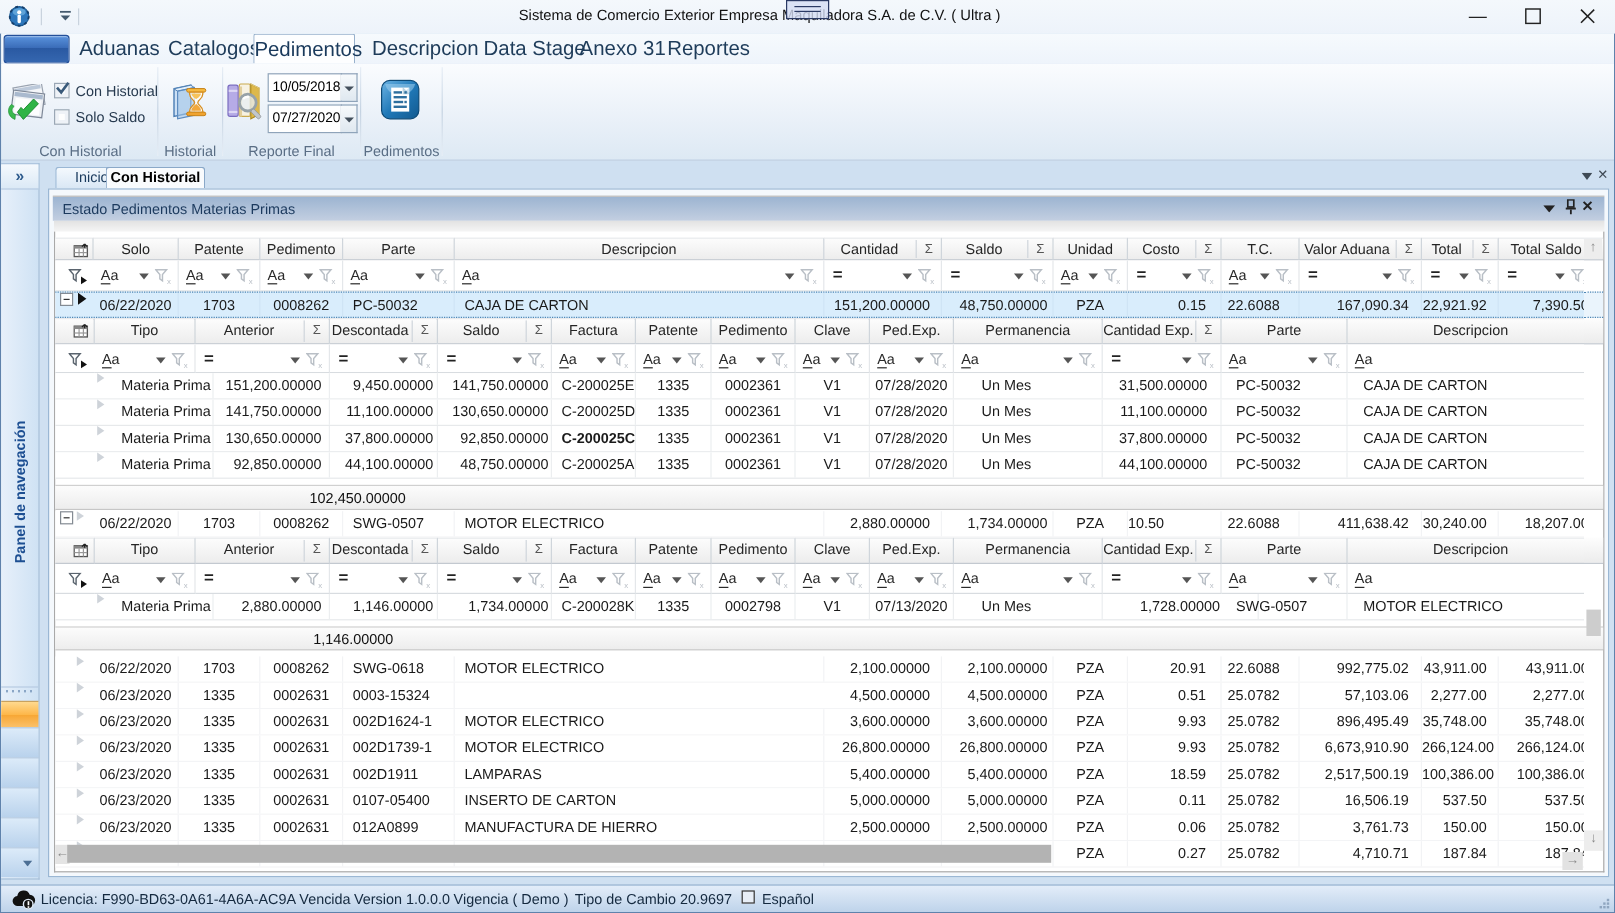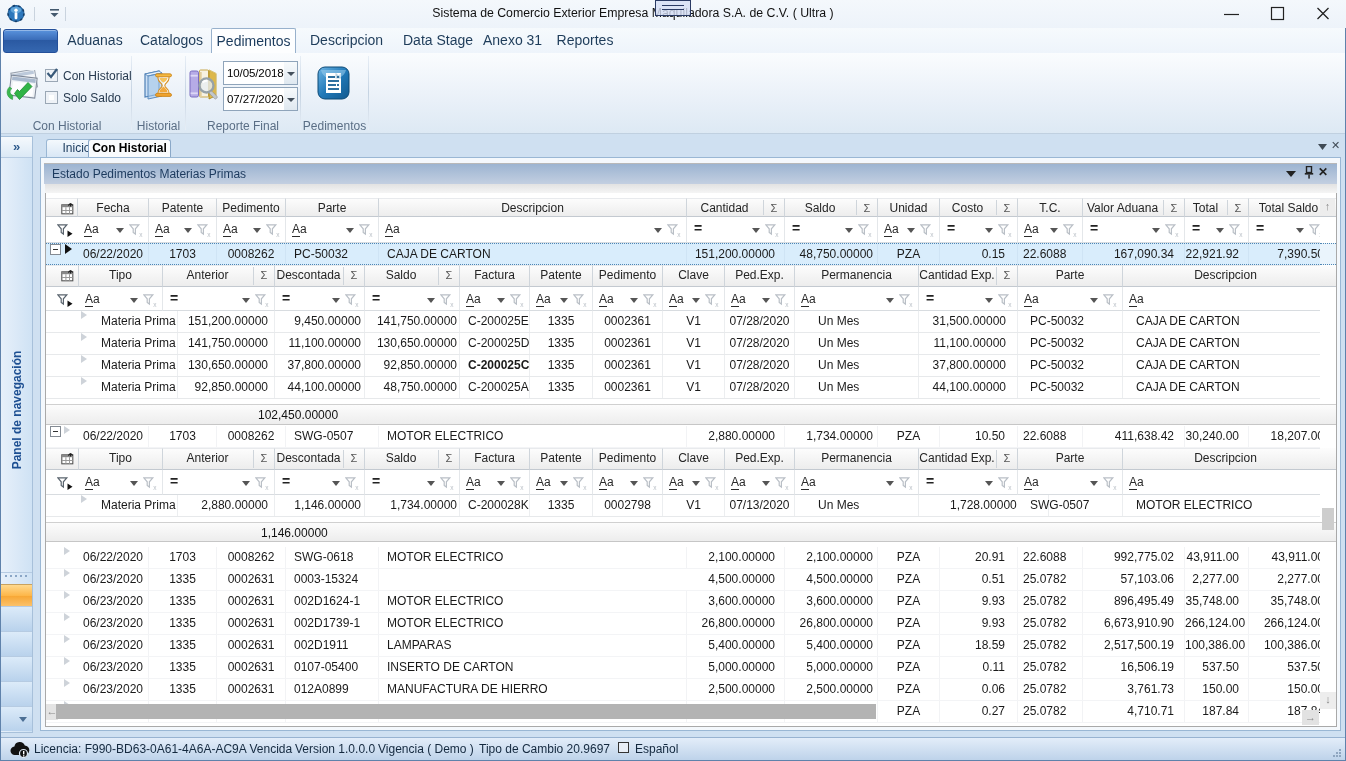--- a/index.html
+++ b/index.html
@@ -7,21 +7,21 @@
 
 #title{left:0;top:0;width:100%;height:28px;background:linear-gradient(#f4f8fc,#edf3fa)}
 #ttext{left:0;top:6px;width:1266px;text-align:center;font-size:12.3px;color:#111}
 #minibox{left:655px;top:0;width:36px;height:16px;background:rgba(212,221,244,.8);border:1.5px solid #2a3a64}
 #minibox:before{content:"";position:absolute;left:6px;right:6px;top:3.5px;height:1.5px;background:#2a3a64}
 #minibox:after{content:"";position:absolute;left:6px;right:6px;top:7.5px;height:1.5px;background:#2a3a64}
 .qsep{top:7px;width:1px;height:14px;background:#c9d3de}
 
 #tabrow{left:1px;top:28px;width:1344px;height:25px;background:linear-gradient(#f6fafd,#eef4fb)}
 #appbtn{left:2px;top:1px;width:55px;height:24px;background:linear-gradient(#5a93dd,#3a6cb8 45%,#2a59a2 46%,#3567b0);border:1px solid #24509a;border-radius:3px;box-shadow:inset 0 1px 0 rgba(255,255,255,.35)}
-.rtab{top:0;height:25px;line-height:25px;font-size:14px;color:#1e3c5a;text-align:center;white-space:nowrap}
+.rtab{top:0;height:25px;line-height:25px;font-size:17px;color:#1e3c5a;white-space:nowrap}
 #acttab{background:#fdfeff;border:1px solid #98b1cc;border-bottom:none;border-radius:2px 2px 0 0;color:#1a3a5c}
 
 #ribbon{left:1px;top:53px;width:1344px;height:81px;background:linear-gradient(#fafcfe,#e9f0f8 60%,#dde9f4);border-bottom:1px solid #c0d0e0}
 .gsep{top:3px;width:1px;height:74px;background:linear-gradient(#e7eef6,#c5d3e2,#e7eef6)}
 .glabel{top:119px;height:14px;font-size:12px;color:#5a6e85;text-align:center}
 .cb{width:13px;height:13px;background:#fdfefe;border:1px solid #9aa7b5;box-shadow:0 0 0 3px #eef2f7 inset}
 .cblab{font-size:12px;color:#273a4f}
 .datebox{width:62px;height:24px;background:#fff;border:1px solid #8fa4ba;font-size:11.5px;color:#000;line-height:22px;padding-left:3px;letter-spacing:-0.1px}
 .datebtn{width:14px;height:24px;background:linear-gradient(#f7fafc,#dfe8f0);border:1px solid #8fa4ba;border-left:none}
 .datebtn:before{content:"";position:absolute;left:3px;top:10px;border:4px solid transparent;border-top:4px solid #44505c}
@@ -238,21 +238,21 @@
         <span class="cust"><svg width="14" height="13" viewBox="0 0 14 13">
             <rect x="0.8" y="2.8" width="11" height="9" fill="#fff" stroke="#555" stroke-width="1.1"></rect>
             <rect x="0.8" y="2.8" width="11" height="2.4" fill="#888"></rect>
             <rect x="4.4" y="5.2" width="1" height="6.6" fill="#999"></rect>
             <rect x="8" y="5.2" width="1" height="6.6" fill="#999"></rect>
             <rect x="1" y="8" width="10.6" height="1" fill="#999"></rect>
             <path d="M9.5 4.5 v-3.2 m0 0 l-2.2 2.2 m2.2-2.2 l2.2 2.2" stroke="#222" stroke-width="1.1" fill="none"></path>
           </svg></span>
       </div>
       <div class="hc" style="left:32px;width:71px">
-        <span class="ht">Fecha</span>
+        <span class="ht">Solo</span>
       </div>
       <div class="hc" style="left:103px;width:68px">
         <span class="ht">Patente</span>
       </div>
       <div class="hc" style="left:171px;width:69px">
         <span class="ht">Pedimento</span>
       </div>
       <div class="hc" style="left:240px;width:93px">
         <span class="ht">Parte</span>
       </div>
@@ -651,21 +651,21 @@
       <span class="expbox"></span>
       <span class="garr" style="left:18px"></span>
       <div class="dc" style="left:32px;width:71px;text-align:center;">06/22/2020</div>
       <div class="dc" style="left:103px;width:68px;text-align:center;">1703</div>
       <div class="dc" style="left:171px;width:69px;text-align:center;">0008262</div>
       <div class="dc" style="left:240px;width:93px;text-align:left;padding-left:8px;">SWG-0507</div>
       <div class="dc" style="left:333px;width:308px;text-align:left;padding-left:8px;">MOTOR ELECTRICO</div>
       <div class="dc" style="left:641px;width:98px;text-align:right;padding-right:9px;">2,880.00000</div>
       <div class="dc" style="left:739px;width:93px;text-align:right;padding-right:4px;">1,734.00000</div>
       <div class="dc" style="left:832px;width:62px;text-align:center;">PZA</div>
-      <div class="dc" style="left:894px;width:78px;text-align:right;padding-right:12px;">10.50</div>
+      <div class="dc" style="left:894px;width:78px;text-align:left;padding-right:12px;">10.50</div>
       <div class="dc" style="left:972px;width:65px;text-align:left;padding-left:5px;">22.6088</div>
       <div class="dc" style="left:1037px;width:102px;text-align:right;padding-right:10px;">411,638.42</div>
       <div class="dc" style="left:1139px;width:64px;text-align:right;padding-right:9px;">30,240.00</div>
       <div class="dc" style="left:1203px;width:80px;text-align:right;padding-right:4px;">18,207.00</div>
     </div>
     <div class="grow hrow" style="top:254px;height:22px;">
       <div class="hc" style="left:0px;width:33px">
         <span class="cust"><svg width="14" height="13" viewBox="0 0 14 13">
             <rect x="0.8" y="2.8" width="11" height="9" fill="#fff" stroke="#555" stroke-width="1.1"></rect>
             <rect x="0.8" y="2.8" width="11" height="2.4" fill="#888"></rect>

